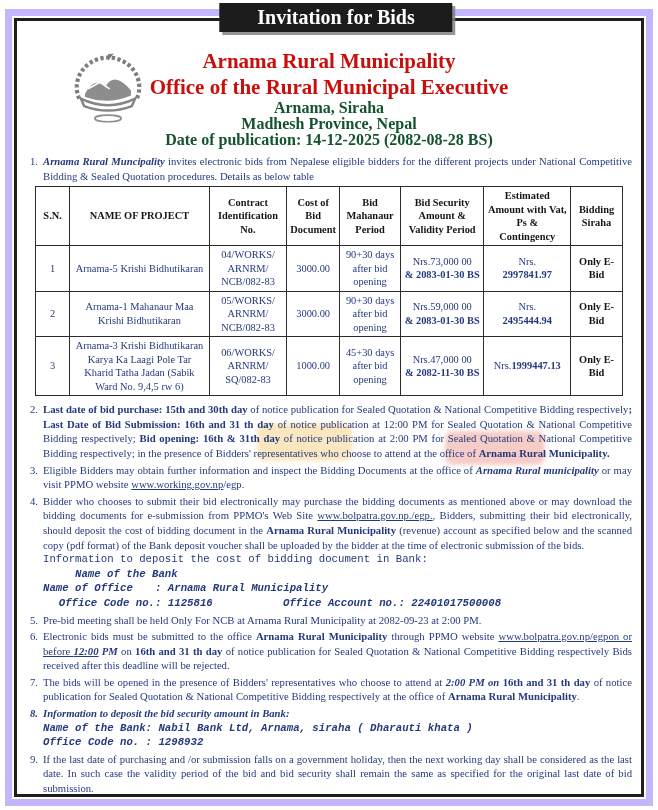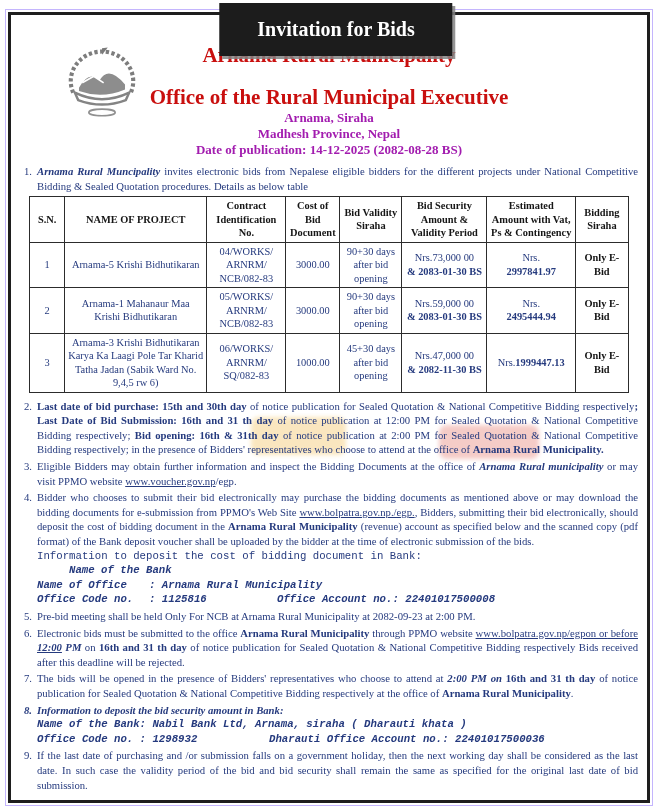--- a/index.html
+++ b/index.html
@@ -4,43 +4,43 @@
 <title>Invitation for Bids</title>
 <style>
   html,body{margin:0;padding:0;}
   body{
     width:658px;height:810px;position:relative;background:#fff;
     font-family:"Liberation Serif","DejaVu Serif",serif;
     color:#253a7e;overflow:hidden;
   }
   .doc-outer{
     position:absolute;left:5px;right:5px;top:9px;bottom:4px;
-    border:1px solid #c4b5fd;
+    border:7px solid #c4b5fd;
   }
   .doc-inner{
     position:absolute;left:2px;right:2px;top:2px;bottom:2px;
     border:3px solid #1e1e1e;
     padding:26px 9px 4px 9px;
     box-sizing:border-box;
     overflow:hidden;
   }
   
   .banner{
     position:absolute;left:50%;top:3px;transform:translateX(-47%);
     background:#1c1c1c;color:#fff;
     font-weight:700;font-size:20px;line-height:29px;
-    padding:12px 38px;z-index:6;white-space:nowrap;
+    padding:0 38px;z-index:6;white-space:nowrap;
     box-shadow:3px 3px 0 rgba(130,130,130,.85);
   }
   
   .hdr{position:relative;text-align:center;margin-top:2px;}
   .logo{position:absolute;left:38px;top:2px;width:88px;height:74px;}
   .org{font-size:21px;font-weight:700;color:#c90f0e;line-height:25px;}
-  .office{font-size:21px;font-weight:700;color:#c90f0e;line-height:26px;margin-top:16px;}
-  .sub{font-size:13px;font-weight:700;color:#a21caf;line-height:16px;}
+  .office{font-size:21px;font-weight:700;color:#c90f0e;line-height:26px;}
+  .sub{font-size:16px;font-weight:700;color:#14532d;line-height:16px;}
   
   .notices{margin-top:6px;}
   .notice{display:flex;margin-bottom:2px;font-size:10.7px;line-height:14.6px;}
   .notice .num{flex:0 0 17px;padding-left:4px;box-sizing:border-box;}
   .notice .content{flex:1;text-align:justify;}
   .subline{display:flex;text-align:left;font-family:Liberation Mono, monospace;}
   .subline .col{white-space:nowrap;}
   .sb{font-weight:700;}
   .si{font-style:italic;}
   .su{text-decoration:underline;}
@@ -116,21 +116,21 @@
             <col class="c5">
             <col class="c6">
             <col class="c7">
         </colgroup>
         <thead>
             <tr id="thead-row">
               <th>S.N.</th>
               <th>NAME OF PROJECT</th>
               <th>Contract Identification No.</th>
               <th>Cost of Bid Document</th>
-              <th>Bid Validity Siraha</th>
+              <th>Bid Mahanaur Period</th>
               <th>Bid Security Amount &amp; Validity Period</th>
               <th>Estimated Amount with Vat, Ps &amp; Contingency</th>
               <th>Bidding Siraha</th>
             </tr>
           </thead>
         <tbody id="tbody">
             <tr>
               <td><span>1</span></td>
               <td><span>Arnama-5 Krishi Bidhutikaran</span></td>
               <td><span>04/WORKS/ ARNRM/ NCB/082-83</span></td>
@@ -163,33 +163,33 @@
           </tbody>
       </table>
 
       <div class="notices" id="notices-bottom">
           <div class="notice">
             <span class="num">2.</span>
             <div class="content"><span class="sb">Last date of bid purchase: 15th and 30th day </span><span>of notice publication for Sealed Quotation &amp; National    Competitive Bidding respectively</span><span class="sb">; Last Date of Bid Submission: 16th and 31 th day </span><span>of notice publication at 12:00 PM for Sealed Quotation &amp; National Competitive Bidding respectively; </span><span class="sb">Bid opening: 16th &amp; 31th day </span><span>of notice publication at 2:00 PM for Sealed Quotation &amp; National Competitive Bidding respectively; in the presence of Bidders' representatives who choose to attend at the office of </span><span class="sb">Arnama Rural Municipality.</span></div>
           </div>
           <div class="notice">
             <span class="num">3.</span>
-            <div class="content"><span>Eligible Bidders may obtain further information and inspect the Bidding Documents at the office of </span><span class="sb si">Arnama Rural municipality </span><span>or may visit PPMO website </span><span class="su">www.voucher.gov.np</span><span>/egp.</span></div>
+            <div class="content"><span>Eligible Bidders may obtain further information and inspect the Bidding Documents at the office of </span><span class="sb si">Arnama Rural municipality </span><span>or may visit PPMO website </span><span class="su">www.working.gov.np</span><span>/egp.</span></div>
           </div>
           <div class="notice">
             <span class="num">4.</span>
             <div class="content"><span>Bidder who chooses to submit their bid electronically may purchase  the bidding documents as mentioned above or may download the bidding documents for e-submission from PPMO's Web Site </span><span class="su">www.bolpatra.gov.np./egp.</span><span>, Bidders, submitting their bid electronically,  should  deposit the  cost of  bidding  document  in  the </span><span class="sb">Arnama Rural Municipality </span><span>(revenue) account as specified below and the scanned copy (pdf format)  of  the  Bank  deposit  voucher  shall  be  uploaded  by  the  bidder  at  the  time  of electronic submission of the bids.</span><div class="subline">
                 <span class="col">Information to deposit the cost of bidding document in Bank:</span>
               </div><div class="subline sb si">
                 <span class="col" style="width: 112px; margin-left: 32px;">Name of the Bank</span>
               </div><div class="subline sb si">
                 <span class="col" style="width: 112px;">Name of Office</span>
                 <span class="col">: Arnama Rural Municipality</span>
               </div><div class="subline sb si">
-                <span class="col" style="width: 112px;">Office Code no.</span>
+                <span class="col" style="width: 112px; text-align: right;">Office Code no.</span>
                 <span class="col" style="width: 128px;">: 1125816</span>
                 <span class="col">Office Account no.: 22401017500008</span>
               </div></div>
           </div>
           <div class="notice">
             <span class="num">5.</span>
             <div class="content"><span>Pre-bid meeting shall be held Only For NCB at Arnama Rural Municipality  at 2082-09-23 at 2:00 PM.</span></div>
           </div>
           <div class="notice">
             <span class="num">6.</span>
@@ -198,21 +198,20 @@
           <div class="notice">
             <span class="num">7.</span>
             <div class="content"><span>The  bids  will  be  opened  in  the  presence  of  Bidders'  representatives  who  choose  to  attend  at </span><span class="sb si">2:00 PM on </span><span class="sb">16th and 31 th day </span><span>of  notice publication for Sealed Quotation &amp; National Competitive Bidding respectively at the office of </span><span class="sb">Arnama Rural Municipality</span><span>.</span></div>
           </div>
           <div class="notice">
             <span class="num sb si">8.</span>
             <div class="content"><span class="sb si">Information to deposit the bid security amount in Bank:</span><div class="subline sb si">
                 <span class="col">Name of the Bank: Nabil Bank Ltd, Arnama, siraha ( Dharauti khata )</span>
               </div><div class="subline sb si">
                 <span class="col" style="width: 232px;">Office Code no. : 1298932</span>
-                <span class="col">Dharauti Office Account no.: 22401017500036</span>
               </div></div>
           </div>
           <div class="notice">
             <span class="num">9.</span>
             <div class="content"><span>If the last date of purchasing and /or submission falls on a government holiday, then the next working day shall be considered as the last date. In such case the validity period of the bid and bid security shall remain the same as specified for the original last date of bid submission.</span></div>
           </div>
         </div>
     </div>
 
   </div>

